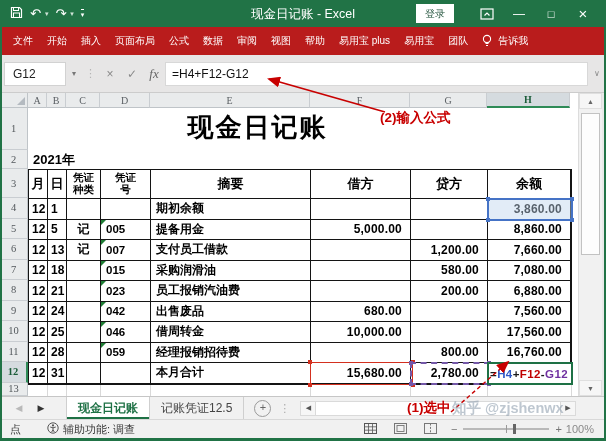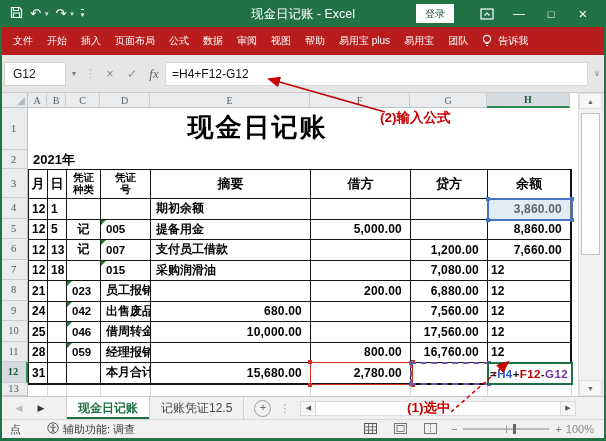--- a/index.html
+++ b/index.html
@@ -245,20 +245,21 @@
       <div class="tcell c-s">支付员工借款</div>
       <div class="tcell c-n"></div>
       <div class="tcell c-n">1,200.00</div>
       <div class="tcell c-n">7,660.00</div>
       <div class="tcell c-m">12</div>
       <div class="tcell c-d">18</div>
       <div class="tcell c-t"></div>
       <div class="tcell c-v tri">015</div>
       <div class="tcell c-s">采购润滑油</div>
       <div class="tcell c-n"></div>
+      <div class="tcell c-n">580.00</div>
       <div class="tcell c-n">7,080.00</div>
       <div class="tcell c-m">12</div>
       <div class="tcell c-d">21</div>
       <div class="tcell c-t"></div>
       <div class="tcell c-v tri">023</div>
       <div class="tcell c-s">员工报销汽油费</div>
       <div class="tcell c-n"></div>
       <div class="tcell c-n">200.00</div>
       <div class="tcell c-n">6,880.00</div>
       <div class="tcell c-m">12</div>
@@ -384,20 +385,21 @@
       <span>+</span>
     </div>
     <span id="zoomlvl">100%</span>
   </div>
   <div id="greenedge"></div>
   <div class="sideedge" style="left:0"></div>
   <div class="sideedge" style="left:604px"></div>
 
   <div id="ann2">(2)输入公式</div>
   <div id="ann1">(1)选中</div>
+  <div id="watermark">知乎 @zjshenwx</div>
   <svg id="arrows">
     <defs>
       <marker id="ah" markerUnits="userSpaceOnUse" markerWidth="13" markerHeight="11" refX="11" refY="5.5" orient="auto">
         <polygon points="0,0 13,5.5 0,11" fill="#c80000"></polygon>
       </marker>
     </defs>
     <line x1="385" y1="112" x2="269" y2="79" stroke="#c80000" stroke-width="1.8" marker-end="url(#ah)"></line>
     <line x1="451" y1="412" x2="508" y2="362" stroke="#c80000" stroke-width="1.4" stroke-dasharray="4 3" marker-end="url(#ah)"></line>
   </svg>
 

